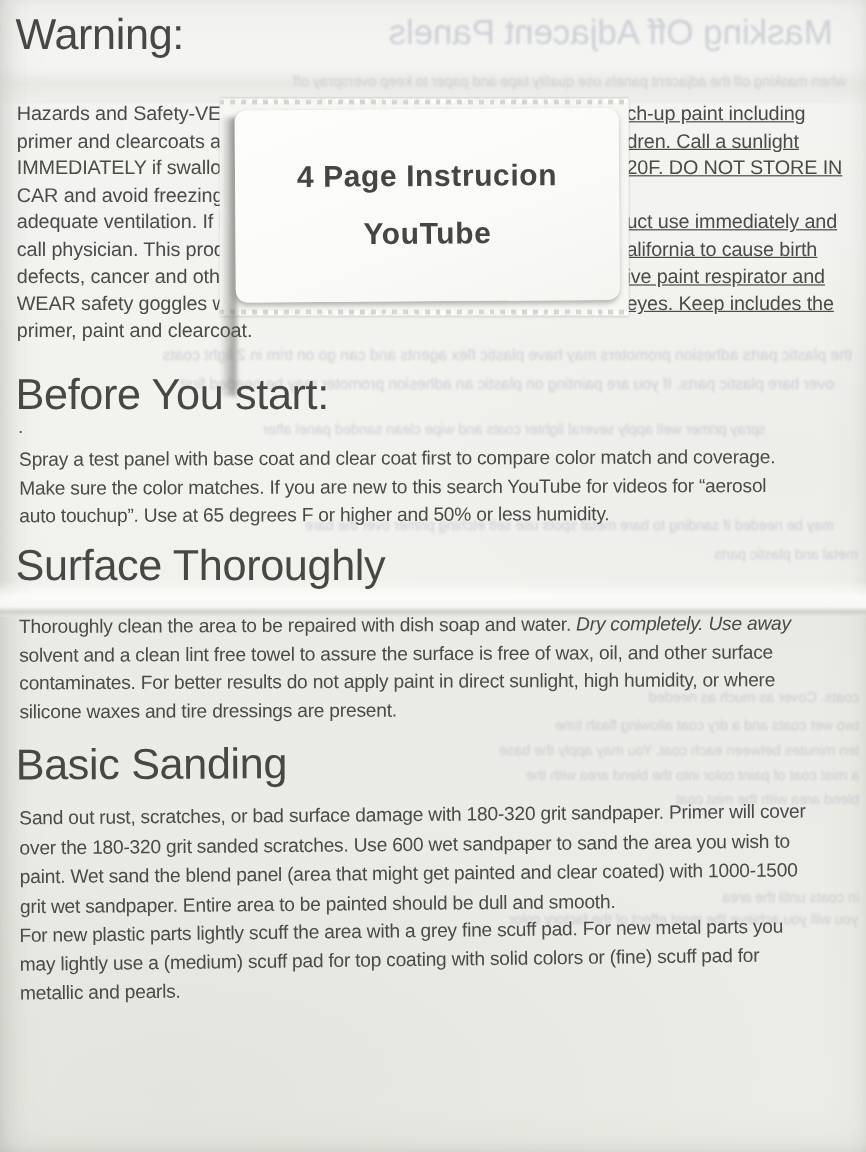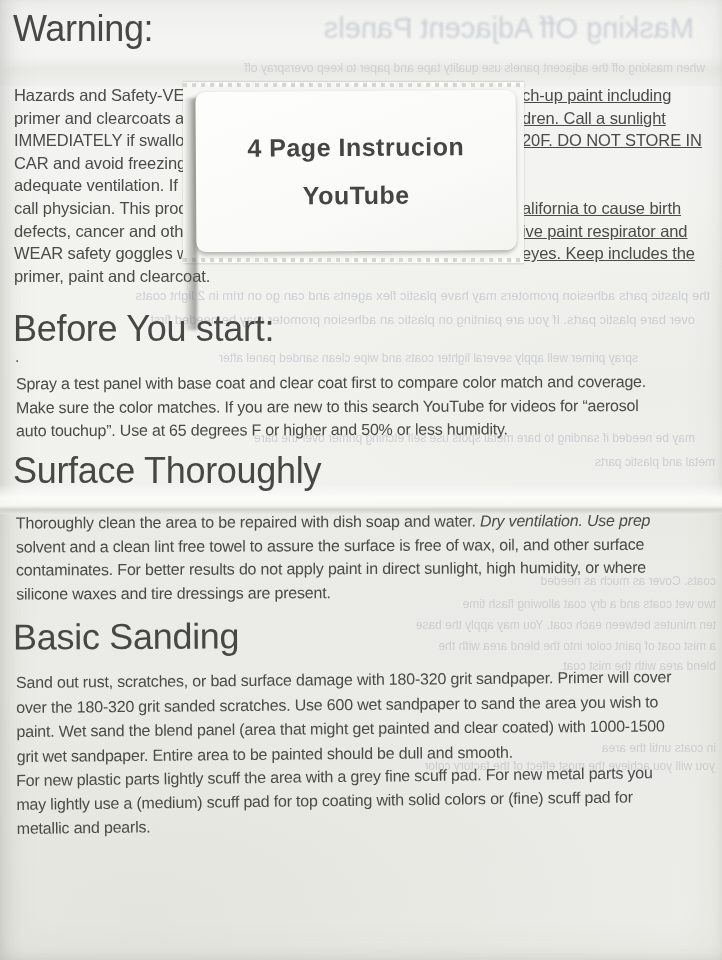--- a/index.html
+++ b/index.html
@@ -138,20 +138,21 @@
       </div>
       <div class="warn-line">
         <span class="warn-left">IMMEDIATELY if swallowed. Store between 50-1</span>
         <span class="warn-right">20F. DO NOT STORE IN</span>
       </div>
       <div class="warn-line">
         <span class="warn-left">CAR and avoid freezing. Empty can before pro</span>
       </div>
       <div class="warn-line">
         <span class="warn-left">adequate ventilation. If breathing trouble occurs stop prod</span>
+        <span class="warn-right">uct use immediately and</span>
       </div>
       <div class="warn-line">
         <span class="warn-left">call physician. This product is known to the state of C</span>
         <span class="warn-right">alifornia to cause birth</span>
       </div>
       <div class="warn-line">
         <span class="warn-left">defects, cancer and other harm. Use a protect</span>
         <span class="warn-right">ive paint respirator and</span>
       </div>
       <div class="warn-line">
@@ -167,21 +168,21 @@
   <h1 class="hd" id="hd-before">Before You start:</h1>
   <div class="stray-dot">.</div>
   <div class="body-para" id="para-before">
       <div class="body-line">Spray a test panel with base coat and clear coat first to compare color match and coverage.</div>
       <div class="body-line">Make sure the color matches.  If you are new to this search YouTube for videos for “aerosol</div>
       <div class="body-line">auto touchup”.  Use at 65 degrees F or higher and 50% or less humidity.</div>
     </div>
 
   <h1 class="hd" id="hd-surface">Surface Thoroughly</h1>
   <div class="body-para" id="para-surface">
-      <div class="body-line"><span>Thoroughly clean the area to be repaired with dish soap and water.  </span><em>Dry ventilation. Use prep</em></div>
+      <div class="body-line"><span>Thoroughly clean the area to be repaired with dish soap and water.  </span><em>Dry completely. Use away</em></div>
       <div class="body-line">solvent and a clean lint free towel to assure the surface is free of wax, oil, and other surface</div>
       <div class="body-line">contaminates. For better results do not apply paint in direct sunlight, high humidity, or where</div>
       <div class="body-line">silicone waxes and tire dressings are present.</div>
     </div>
 
   <h1 class="hd" id="hd-sanding">Basic Sanding</h1>
   <div class="body-para" id="para-sanding">
       <div class="body-line">Sand out rust, scratches, or bad surface damage with 180-320 grit sandpaper. Primer will cover</div>
       <div class="body-line">over the 180-320 grit sanded scratches. Use 600 wet sandpaper to sand the area you wish to</div>
       <div class="body-line">paint. Wet sand the blend panel (area that might get painted and clear coated) with 1000-1500</div>

